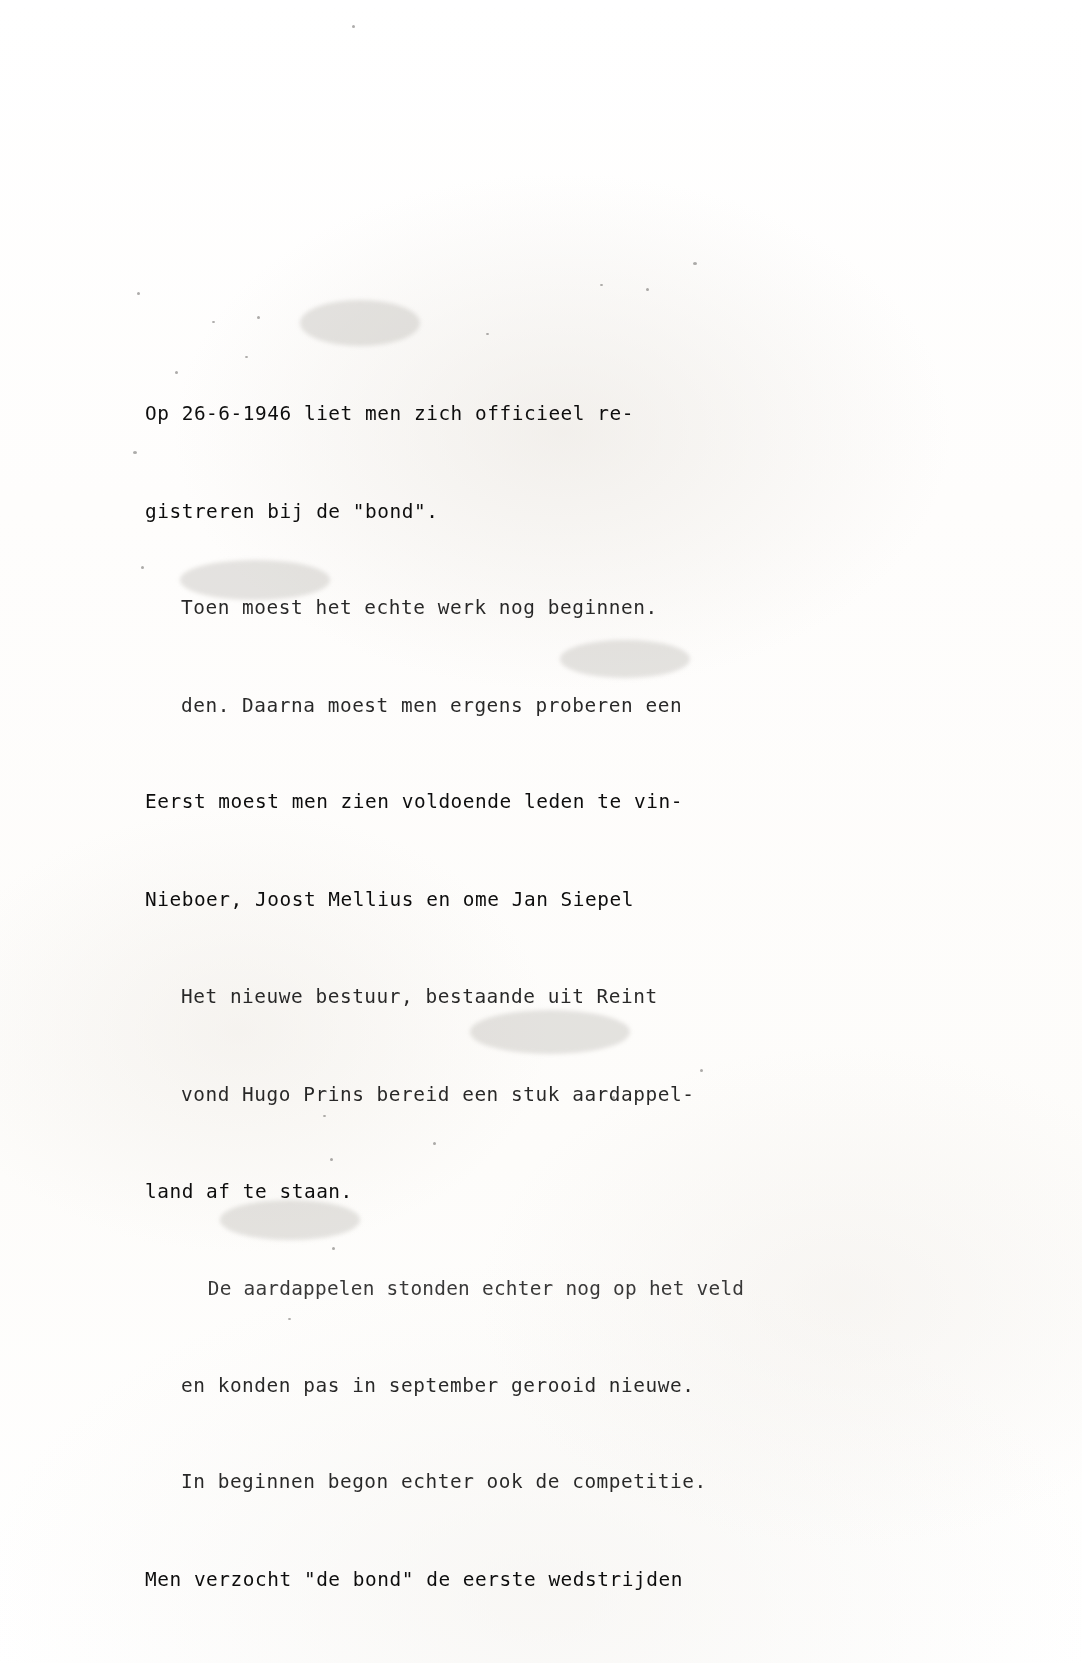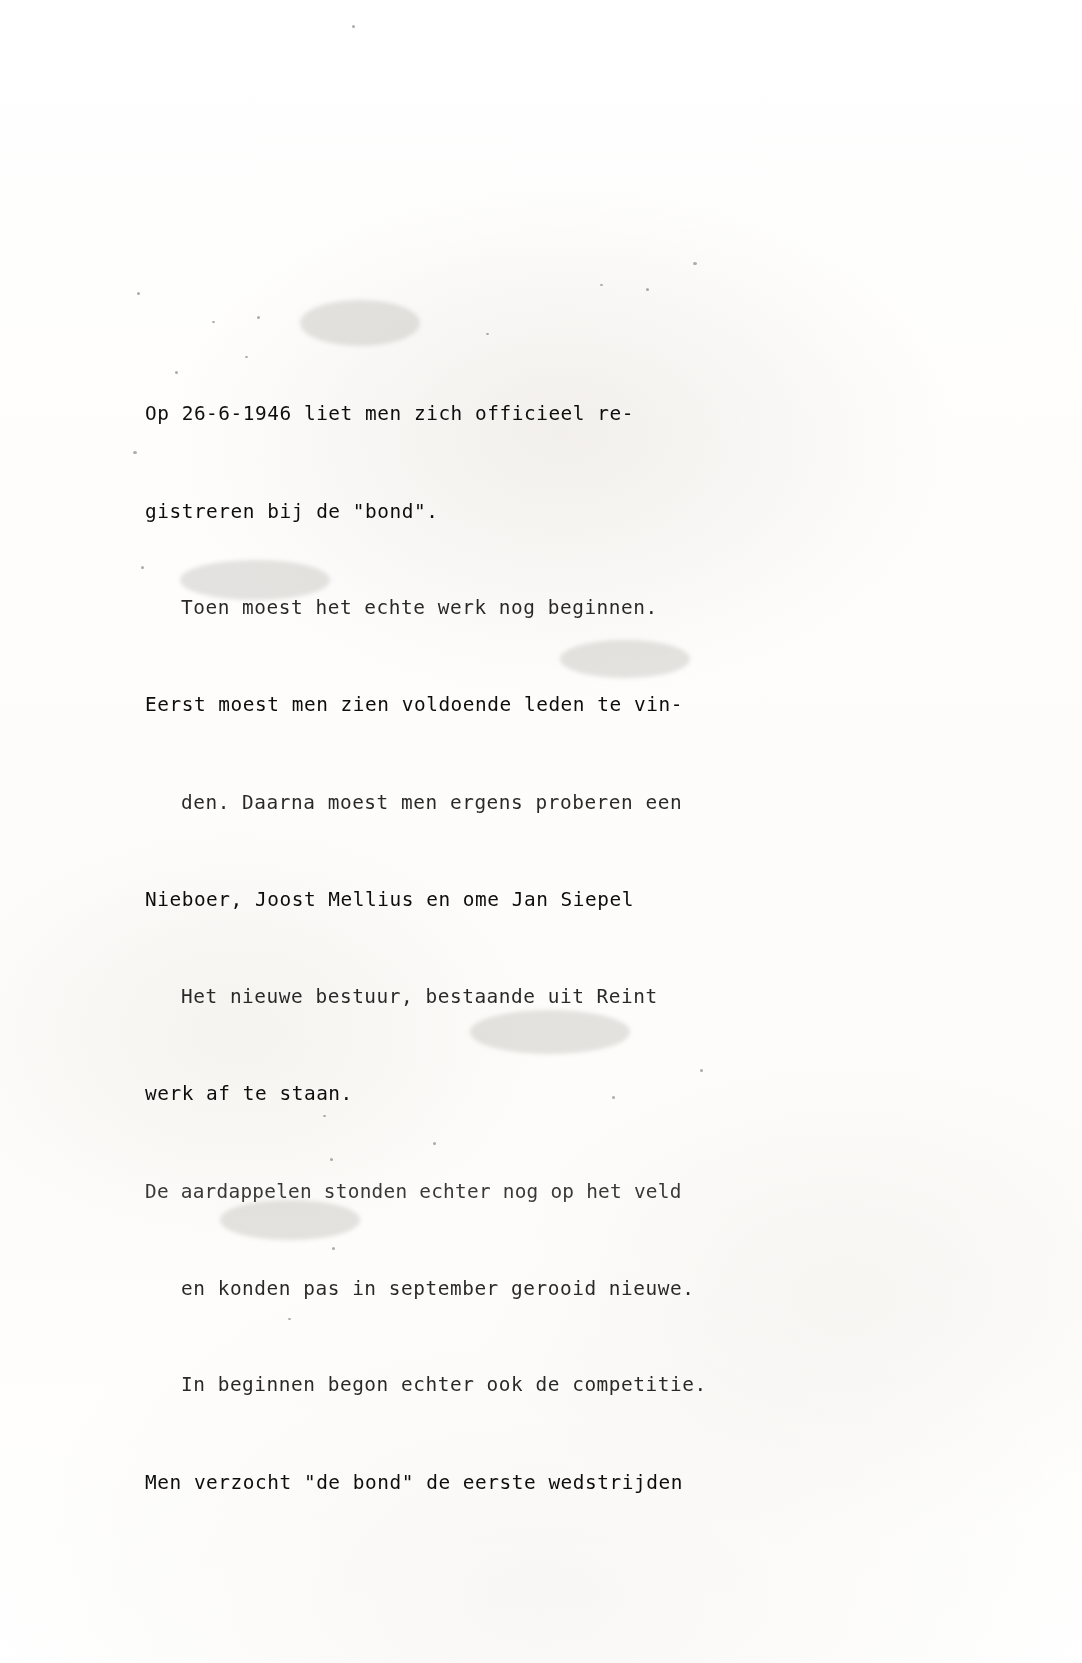--- a/index.html
+++ b/index.html
@@ -47,21 +47,21 @@
 
   .line {
     display: block;
     white-space: pre;
     height: 32.4px;
   }
 
   
   .line.ink-a { color: #0d0d0d; }
   .line.ink-b { color: #1b1b1b; opacity: .94; margin-left: 36px; }
-  .line.ink-c { color: #242424; opacity: .90; }
+  .line.ink-c { color: #242424; opacity: .90; text-align: center; }
   .line.sh-up   { position: relative; top: -0.8px; }
   .line.sh-dn   { position: relative; top:  0.7px; }
   .line.tight   { letter-spacing: 0.25px; }
 
   
   .speck {
     position: absolute;
     background: rgba(60,58,55,0.42);
     border-radius: 50%;
     pointer-events: none;
@@ -104,25 +104,26 @@
   <div class="speck" style="left:323px; top:1115px; width:3px; height:2px;"></div>
   <div class="speck" style="left:288px; top:1318px; width:3px; height:2px;"></div>
   <div class="speck" style="left:433px; top:1142px; width:3px; height:3px;"></div>
 
   <div class="typescript">
 
     <p class="para">
       <span class="line ink-a">Op 26-6-1946 liet men zich officieel re-</span>
       <span class="line ink-a sh-dn">gistreren bij de "bond".</span>
       <span class="line ink-b">Toen moest het echte werk nog beginnen.</span>
+      <span class="line ink-b">den. Daarna moest men ergens proberen een</span>
       <span class="line ink-a sh-up">Eerst moest men zien voldoende leden te vin-</span>
-      <span class="line ink-b">den. Daarna moest men ergens proberen een</span>
       <span class="line ink-a">Nieboer, Joost Mellius en ome Jan Siepel</span>
       <span class="line ink-b">Het nieuwe bestuur, bestaande uit Reint</span>
-      <span class="line ink-a">werk af te staan.</span>
+      <span class="line ink-b sh-dn">vond Hugo Prins bereid een stuk aardappel-</span>
+      <span class="line ink-a">land af te staan.</span>
       <span class="line ink-c tight">De aardappelen stonden echter nog op het veld</span>
       <span class="line ink-b">en konden pas in september gerooid nieuwe.</span>
       <span class="line ink-b sh-up">In beginnen begon echter ook de competitie.</span>
       <span class="line ink-a">Men verzocht "de bond" de eerste wedstrijden</span>
       
       
     </p>
 
     
 

